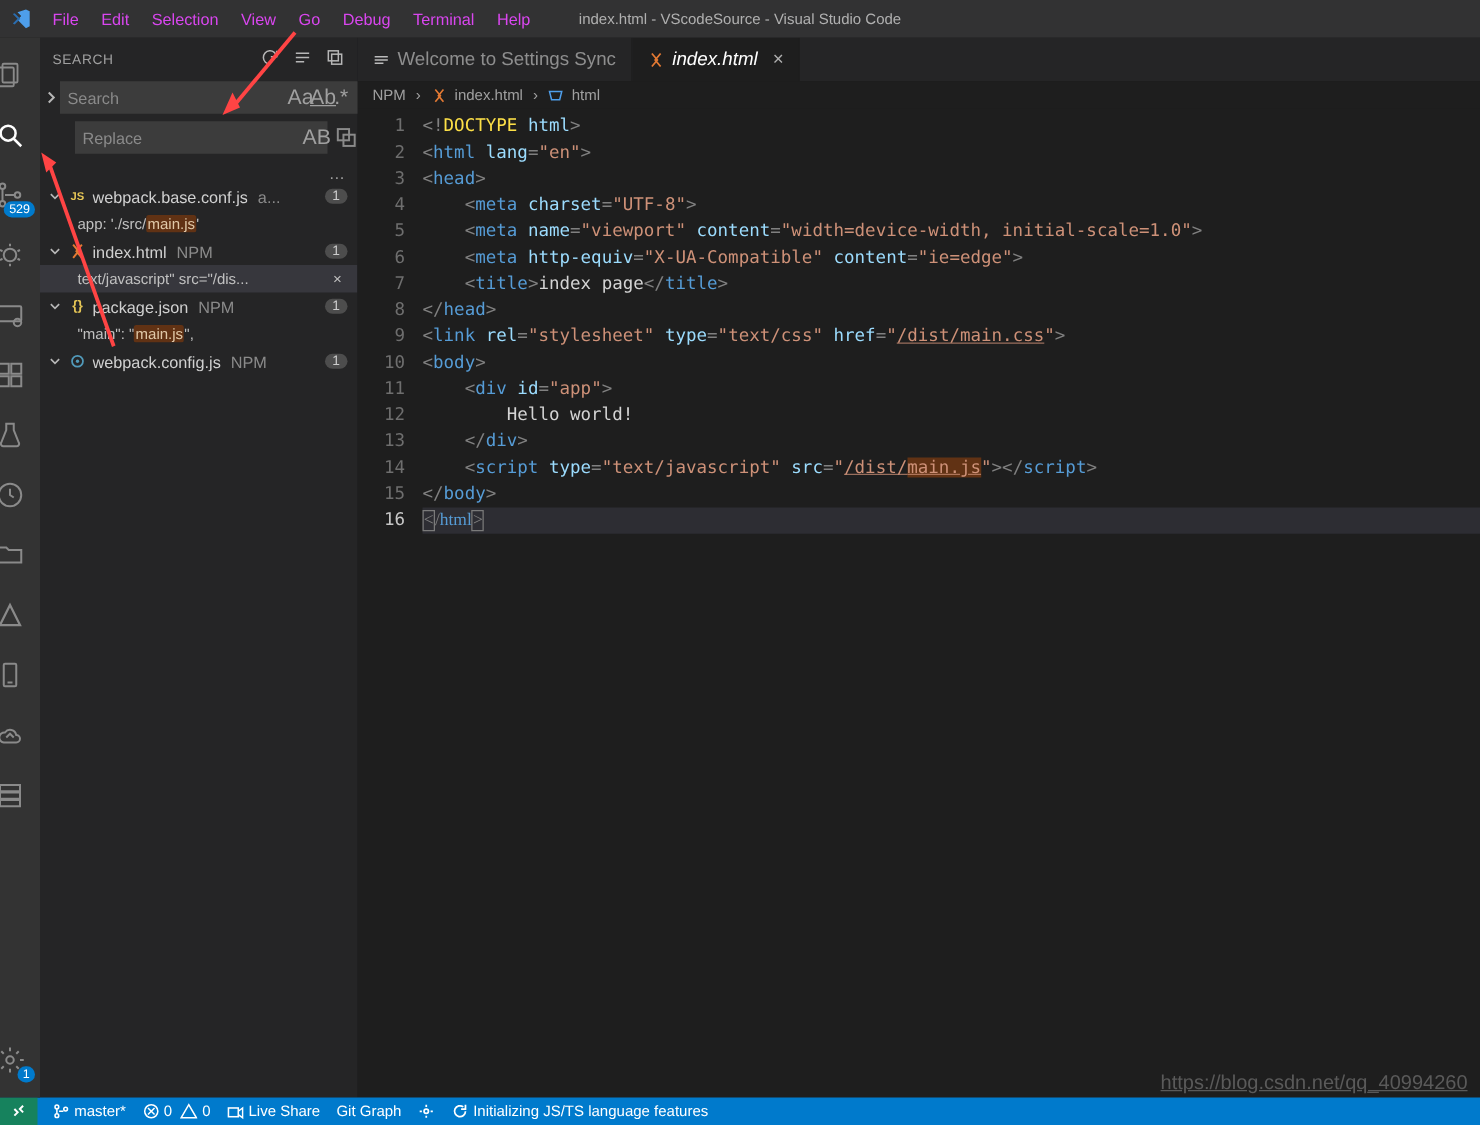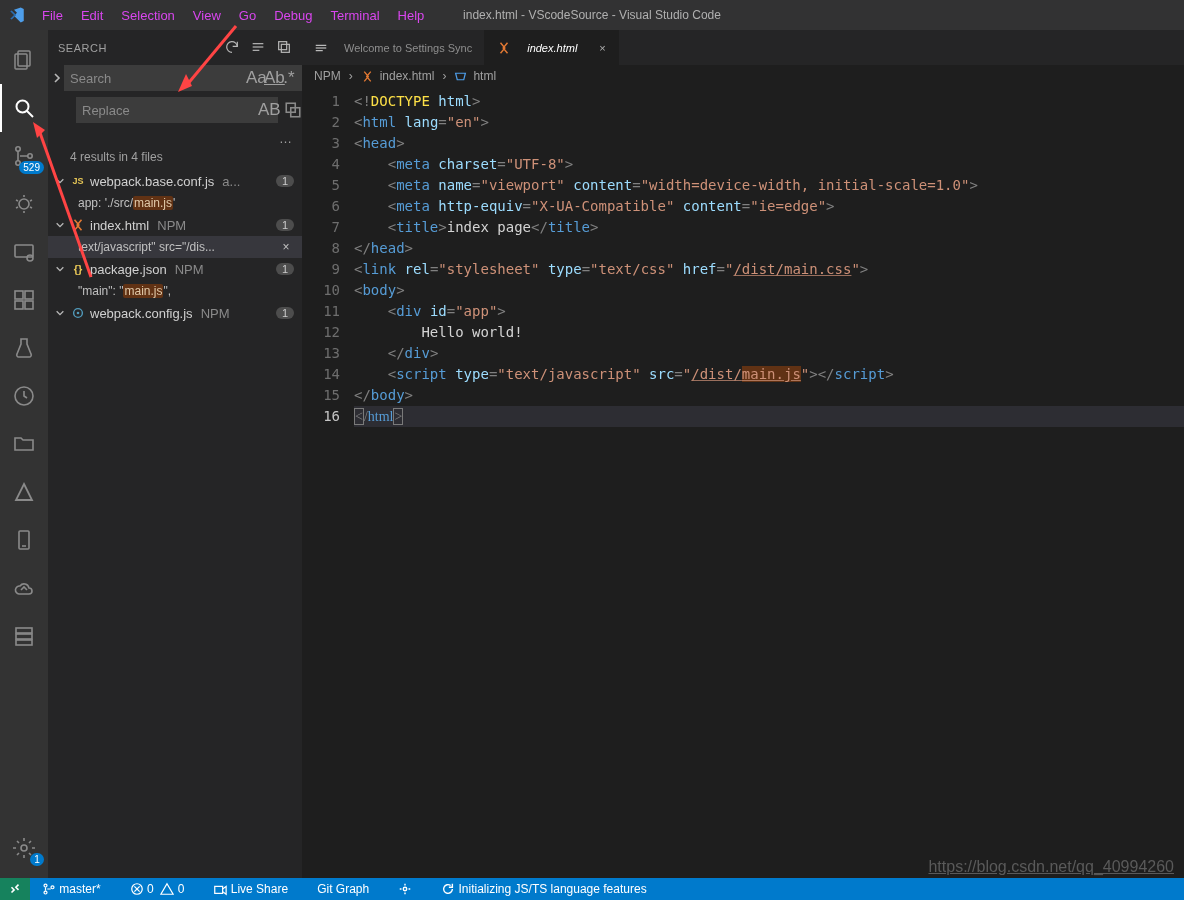--- a/index.html
+++ b/index.html
@@ -8,21 +8,21 @@
 
   
   .titlebar { height: 30px; background: #323233; display: flex; align-items: center; padding: 0 8px; position: relative; }
   .titlebar .logo { width: 18px; height: 18px; margin-right: 8px; display:flex; align-items:center; justify-content:center;}
   .titlebar .menu { display: flex; gap: 2px; }
   .titlebar .menu span { padding: 4px 8px; color: #d946ef; cursor: default; }
   .titlebar .title { position: absolute; left: 50%; transform: translateX(-50%); color: #b0b0b0; font-size: 12px; }
 
   
   .main { flex: 1 1 auto; display: flex; min-height: 0; }
-  .activitybar { width: 48px; background: #333333; display: flex; flex-direction: column; align-items: center; padding-top: 6px; position: relative; }
+  .activitybar { width: 32px; background: #333333; display: flex; flex-direction: column; align-items: flex-end; padding-top: 6px; position: relative; }
   .activitybar .ab-item { width: 48px; height: 48px; display: flex; align-items: center; justify-content: center; color: #8a8a8a; position: relative; cursor: pointer; }
   .activitybar .ab-item.active { color: #ffffff; }
   .activitybar .ab-item.active::before { content: ""; position: absolute; left: 0; top: 0; bottom: 0; width: 2px; background: #ffffff; }
   .activitybar .ab-item svg { width: 24px; height: 24px; }
   .activitybar .badge { position: absolute; bottom: 6px; right: 4px; background: #007acc; color: #fff; border-radius: 8px; font-size: 10px; padding: 1px 4px; min-width: 14px; text-align: center; }
   .activitybar .spacer { flex: 1; }
   .activitybar .ab-bottom { margin-bottom: 6px; }
 
   
   .sidebar { width: 254px; background: #252526; display: flex; flex-direction: column; }
@@ -59,21 +59,21 @@
   .match-row .close { width: 16px; color:#c0c0c0; text-align:center; }
 
   .ficon.js { color:#e6c656; font-weight:bold; font-size:9px;}
   .ficon.html { color:#e37933; }
   .ficon.json { color:#e6c656; }
   .ficon.jsfile { color:#519aba; }
 
   
   .editor { flex: 1; display: flex; flex-direction: column; background: #1e1e1e; min-width:0;}
   .tabs { height: 35px; background: #252526; display: flex; align-items: stretch; }
-  .tab { display: flex; align-items: center; padding: 0 12px; gap: 16px; font-size: 11px; color: #8e8e8e; border-right: 1px solid #1e1e1e; cursor:pointer; }
+  .tab { display: flex; align-items: center; padding: 0 12px; gap: 6px; font-size: 15px; color: #8e8e8e; border-right: 1px solid #1e1e1e; cursor:pointer; }
   .tab.active { background: #1e1e1e; color: #ffffff; }
   .tab .tabicon { display:flex; align-items:center; }
   .tab .tabicon svg{width:14px;height:14px;}
   .tab .x { margin-left: 6px; color:#b0b0b0;}
   .breadcrumb { height: 22px; display: flex; align-items: center; padding: 0 12px; gap: 6px; color: #a0a0a0; font-size: 12px; background:#1e1e1e;}
   .breadcrumb .bcicon svg{width:13px;height:13px; vertical-align:middle;}
   .breadcrumb .sep{margin:0 2px;}
   .code { flex: 1; display: flex; font-family: Consolas, monospace; font-size: 14px; line-height: 21px; }
   .gutter { width: 52px; text-align: right; color: #6e6e6e; padding: 4px 14px 0 0; user-select:none;}
   .gutter div{height:21px;}
@@ -86,21 +86,21 @@
   .d-attr{color:#9cdcfe;}
   .d-str{color:#ce9178;}
   .d-doctype{color:#fde047;}
   .d-text{color:#d4d4d4;}
   .hl-code{background:#613214;}
   .link-u{text-decoration: underline; text-decoration-color: rgba(206,145,120,0.7);}
   .sel-box{border:1px solid #7a7a7a;}
 
   
   .statusbar { height: 22px; background: #007acc; color: #ffffff; display: flex; align-items: center; font-size: 12px; padding: 0 8px; gap: 12px; }
-  .statusbar .sb-left { display: flex; align-items: center; gap: 29px; }
+  .statusbar .sb-left { display: flex; align-items: center; gap: 13px; }
   .statusbar .sb-right { margin-left: auto; display:flex; align-items:center; gap:14px;}
   .statusbar svg { width: 14px; height: 14px; vertical-align: middle; }
   .statusbar .remote { background:#16825d; margin-left:-8px; padding:0 8px; height:22px; display:flex;align-items:center;}
 
   
   .arrow { position: absolute; pointer-events: none; }
   .arrow svg { overflow: visible; }
   .arrow path, .arrow line { stroke: #ff4444; stroke-width: 3; fill: none; }
   .arrow polygon { fill: #ff4444; }
 
@@ -269,21 +269,20 @@
                 <rect x="2" y="2" width="8" height="8"></rect>
                 <rect x="6" y="6" width="8" height="8"></rect>
               </svg>
             </div>
         </div>
         <div class="more-row">
             <span>…</span>
           </div>
       </div>
     </div>
-    <div class="results-summary">4 results in 4 files</div>
     <div class="results" id="results">
         <div class="file-row">
           <span class="chev">
             <svg viewBox="0 0 12 12" fill="none" stroke="currentColor" stroke-width="1.6">
               <path d="M2 4l4 4 4-4"></path>
             </svg>
           </span>
           <span class="ficon js">JS</span>
           <span class="fname">webpack.base.conf.js</span>
           <span class="fsuffix">a...</span>

